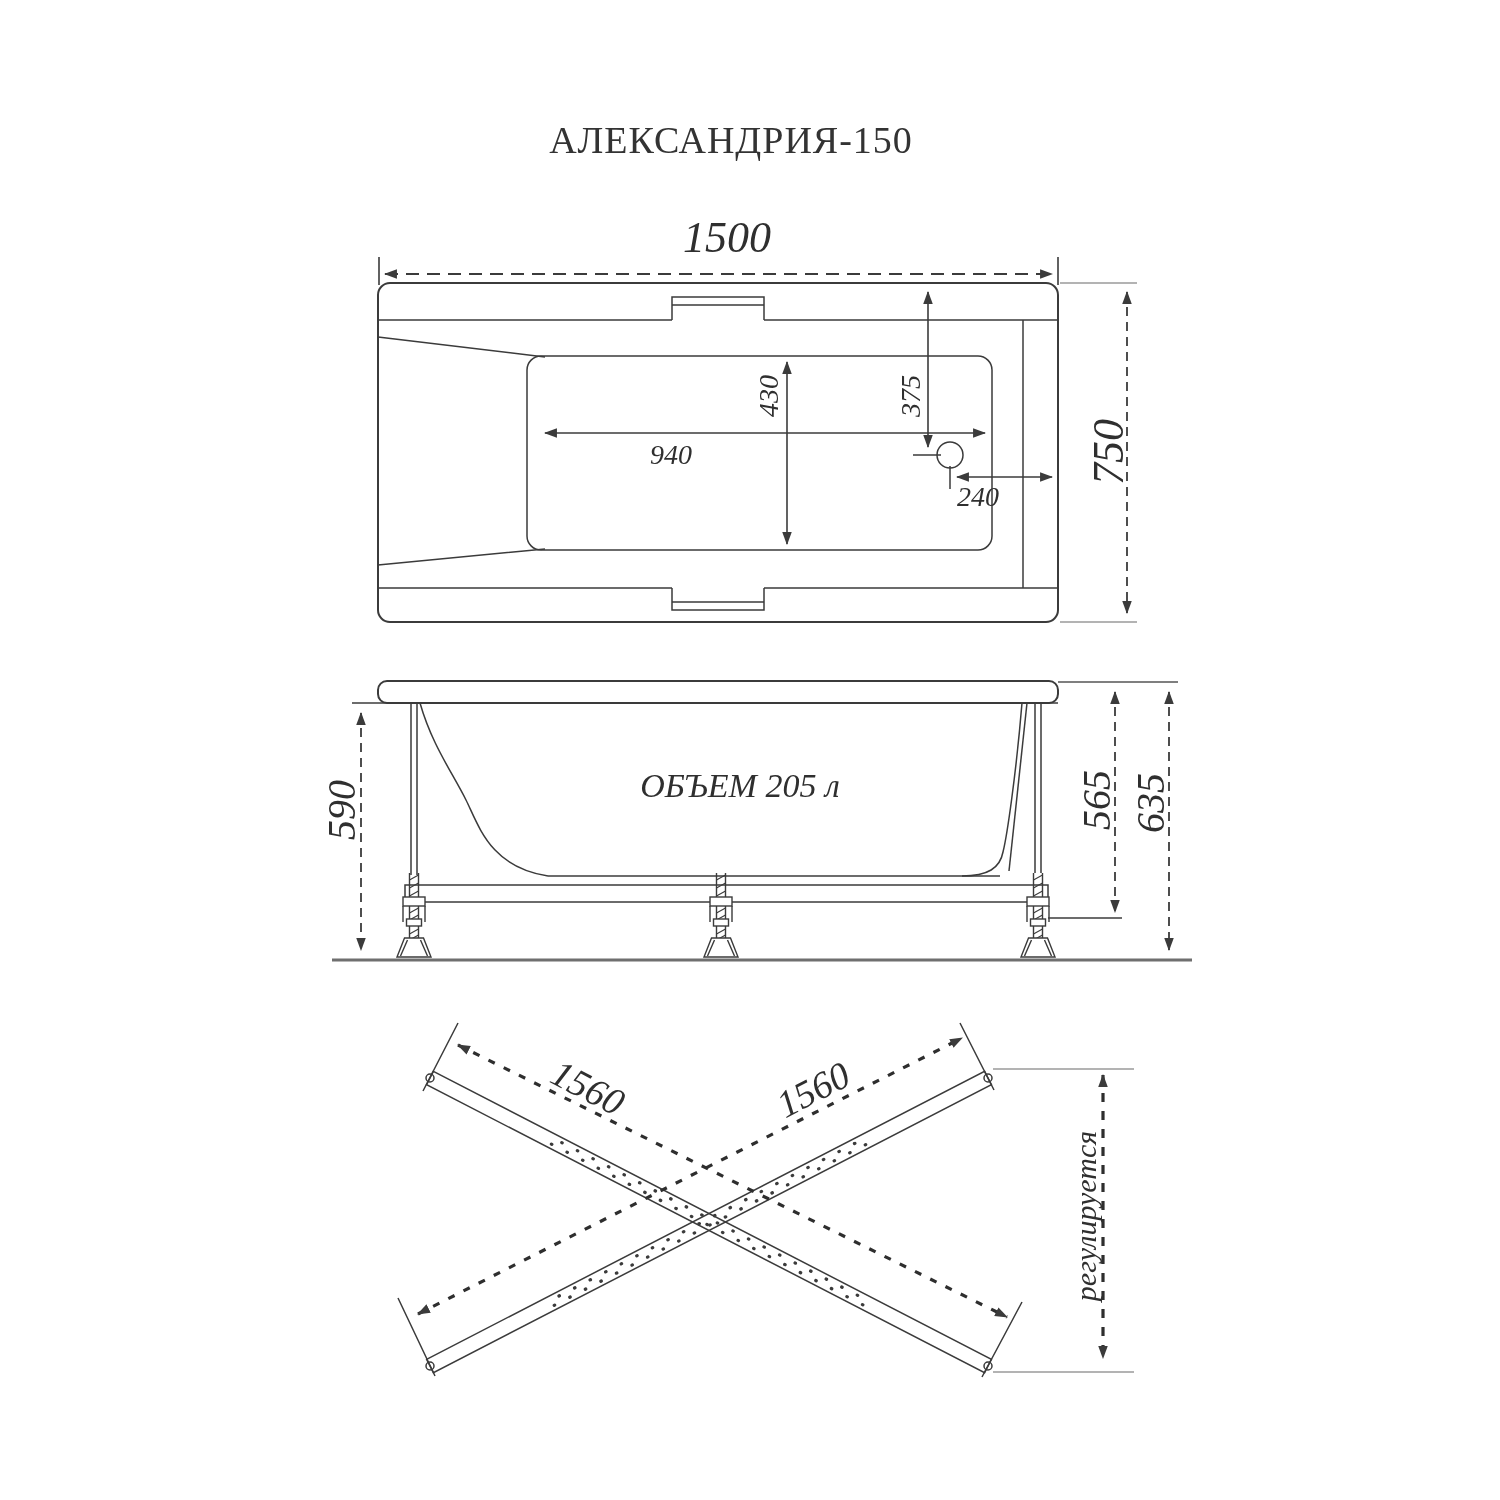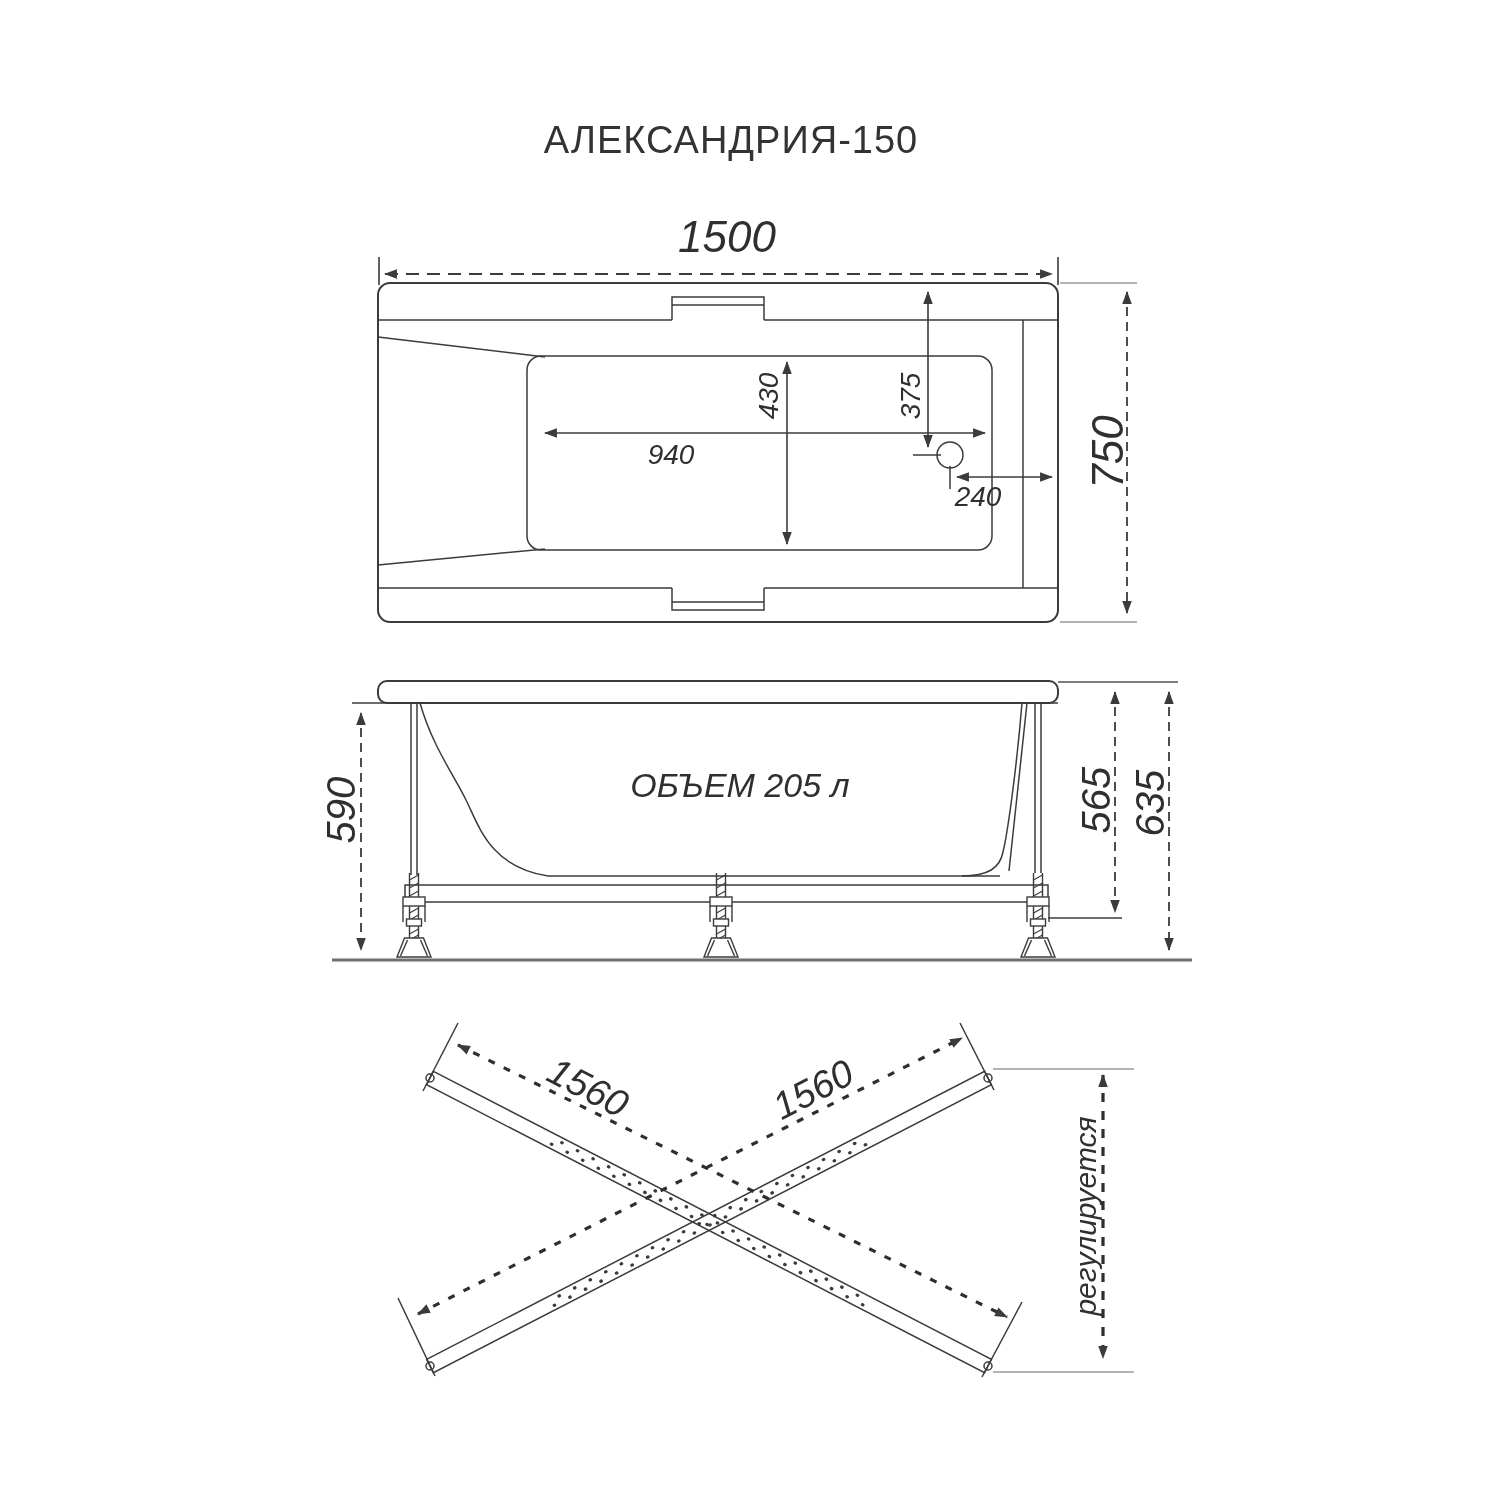--- a/index.html
+++ b/index.html
@@ -1,16 +1,16 @@
 <!DOCTYPE html>
 <html><head>
 <meta charset="utf-8">
 <style>
   html,body{margin:0;padding:0;background:#ffffff;}
-  .page{width:1500px;height:1500px;background:#fff;position:relative;font-family:Liberation Sans, sans-serif;text-align:right;}
+  .page{width:1500px;height:1500px;background:#fff;position:relative;font-family:Liberation Serif, serif;text-align:right;}
   svg{display:block;}
   text{fill:#2f2f2f;}
   .t-title{font-size:38px;letter-spacing:1px;fill:#333;}
   .t-big{font-size:44px;font-style:italic;}
   .t-mid{font-size:40px;font-style:italic;}
   .t-sm{font-size:28px;font-style:italic;}
   .t-vol{font-size:34px;font-style:italic;}
   .t-adj{font-size:30px;font-style:italic;}
   .t-rail{font-size:38px;font-style:italic;}
   .ln{stroke:#3b3b3b;stroke-width:2;fill:none;}

